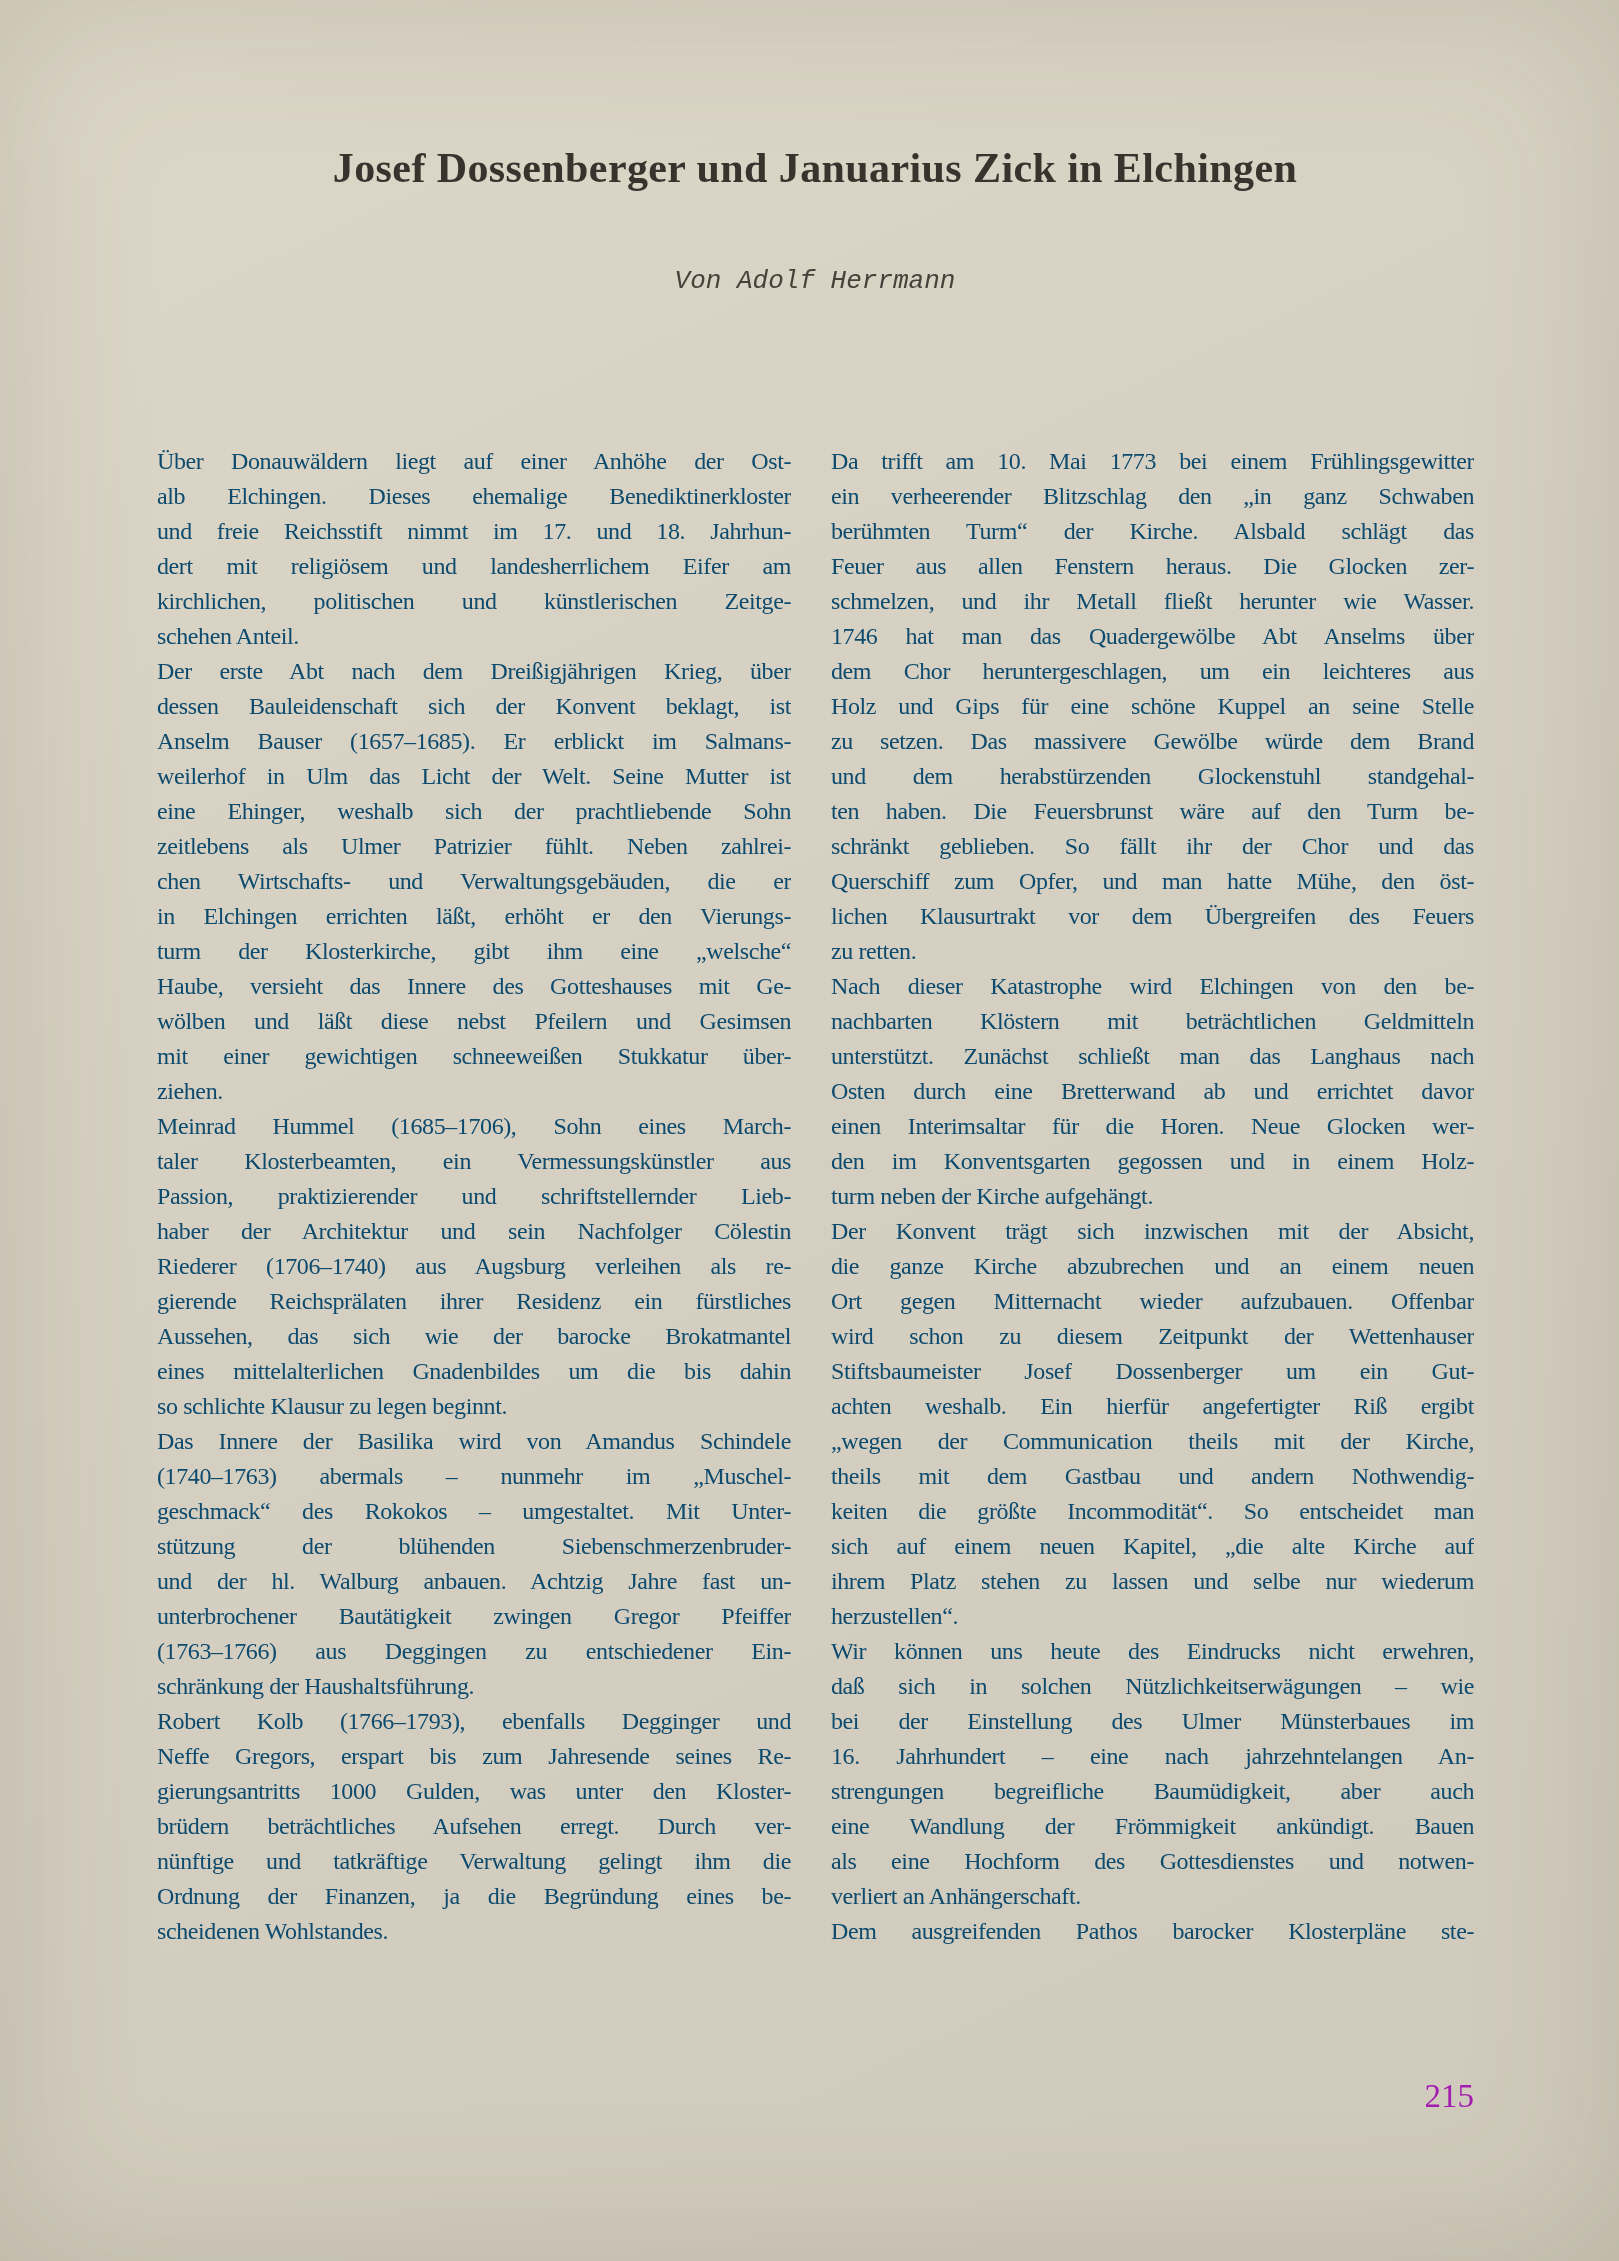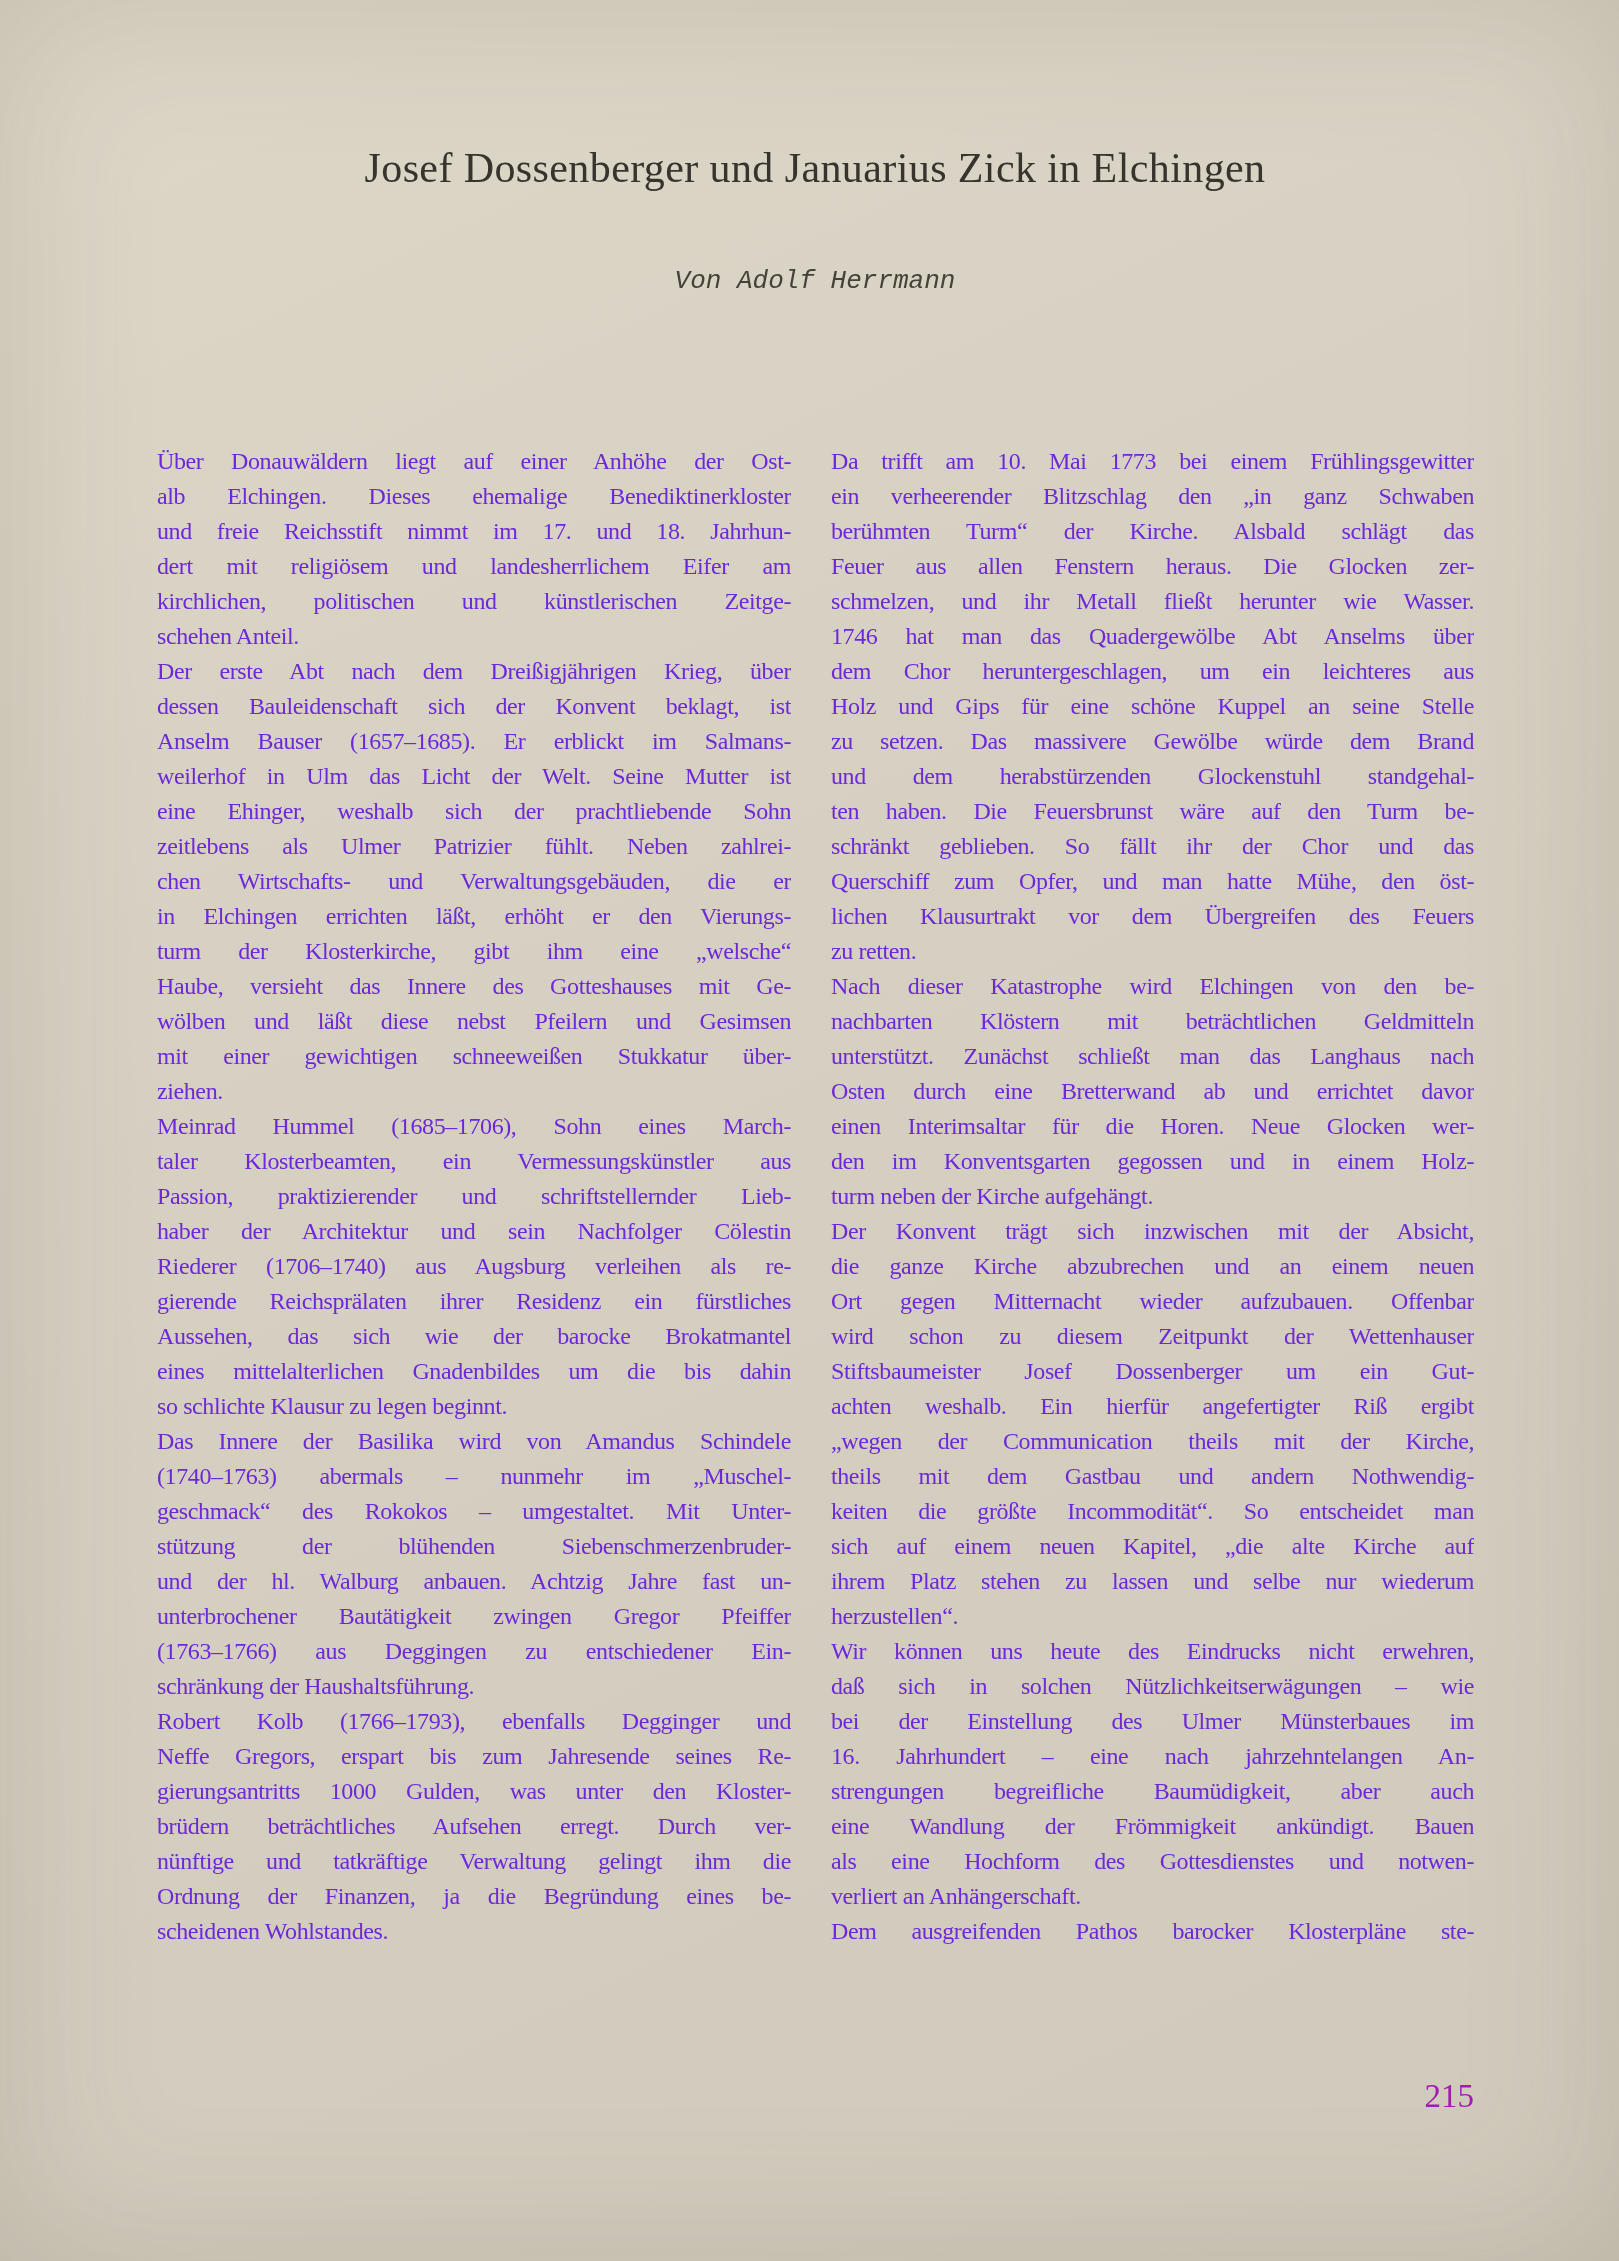--- a/index.html
+++ b/index.html
@@ -19,39 +19,39 @@
     box-shadow: inset 0 0 159px rgba(94, 84, 62, 0.18);
   }
   .page-title {
     position: absolute;
     top: 144px;
     left: 157px;
     width: 1316px;
     margin: 0;
     text-align: center;
     font-size: 42px;
-    font-weight: normal;
+    font-weight: bold;
     letter-spacing: 0.4px;
     color: #38342d;
   }
   .byline {
     position: absolute;
     top: 266px;
     left: 157px;
     width: 1316px;
     text-align: center;
     font-style: italic;
     font-size: 26px;
     color: #46423a;
     font-family: Liberation Mono, monospace;
   }
   .column {
     position: absolute;
     top: 444px;
-    color: #6d28d9;
+    color: #0c4a6e;
     font-size: 24px;
     line-height: 35px;
     letter-spacing: -0.4px;
   }
   .column-left  { left: 157px;  width: 634px; }
   .column-right { left: 831px; width: 643px; }
   .para { margin: 0; }
   .line {
     height: 35px;
     overflow: hidden;

